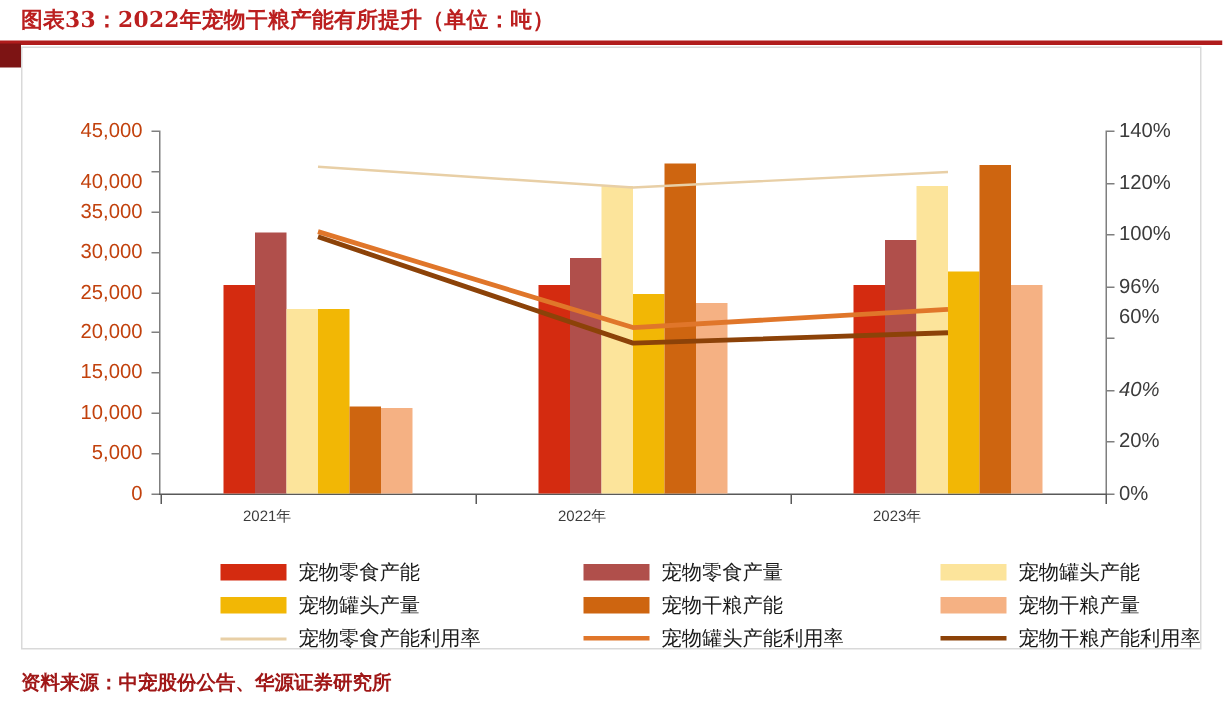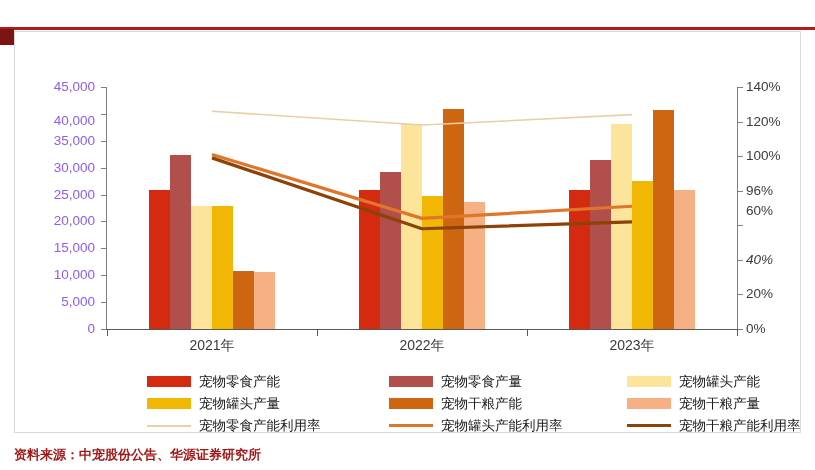--- a/index.html
+++ b/index.html
@@ -43,31 +43,31 @@
   }
   .axis-bottom{
     position:absolute;left:91px;top:297px;width:632px;height:1.4px;background:#595959;
   }
   .tick-l{position:absolute;width:5px;height:1px;background:#7f7f7f;left:86px;}
   .tick-r{position:absolute;width:5px;height:1px;background:#7f7f7f;left:723px;}
   .tick-b{position:absolute;width:1px;height:6px;background:#595959;top:298px;}
 
   .ylab{
     position:absolute;right:0;text-align:right;width:72px;
-    font-size:13.5px;color:#8b5cf6;line-height:1;
+    font-size:13.5px;color:#c2410c;line-height:1;
   }
   .ylab-wrap{position:absolute;left:8px;top:0;width:72px;height:402px;}
   .ylab2-wrap{position:absolute;left:731px;top:0;width:70px;height:402px;}
   .ylab2{
     position:absolute;left:0;text-align:left;width:70px;
     font-size:13.5px;color:#3b3b3b;line-height:1;
   }
   .xlab{
-    position:absolute;top:305px;text-align:center;
-    font-size:14px;color:#3b3b3b;
+    position:absolute;top:305px;
+    font-size:10px;color:#3b3b3b;
   }
 
   .bar{position:absolute;bottom:0;}
   .bars-layer{position:absolute;left:92px;top:55px;width:630px;height:242px;}
   .lines-layer{position:absolute;left:92px;top:55px;width:630px;height:242px;}
 
   
   .legend{
     position:absolute;left:14px;top:340px;width:787px;height:62px;
   }
@@ -83,20 +83,21 @@
     font-family:"DejaVu Serif","Liberation Serif",serif;
     font-weight:bold;font-size:13px;color:#a01818;white-space:nowrap;
   }
 </style>
 </head>
 <body>
 
 <div class="page">
 
   <div class="title-bar">
+    <div class="title-text">图表33：2022年宠物干粮产能有所提升（单位：吨）</div>
     <div class="title-rule"></div>
   </div>
   <div class="left-tab"></div>
 
   <div class="chart-box">
     <div class="ylab-wrap" id="ylabs">
         <div class="ylab" style="top: 290px;">0</div>
         <div class="ylab" style="top: 263.111px;">5,000</div>
         <div class="ylab" style="top: 236.222px;">10,000</div>
         <div class="ylab" style="top: 209.333px;">15,000</div>

